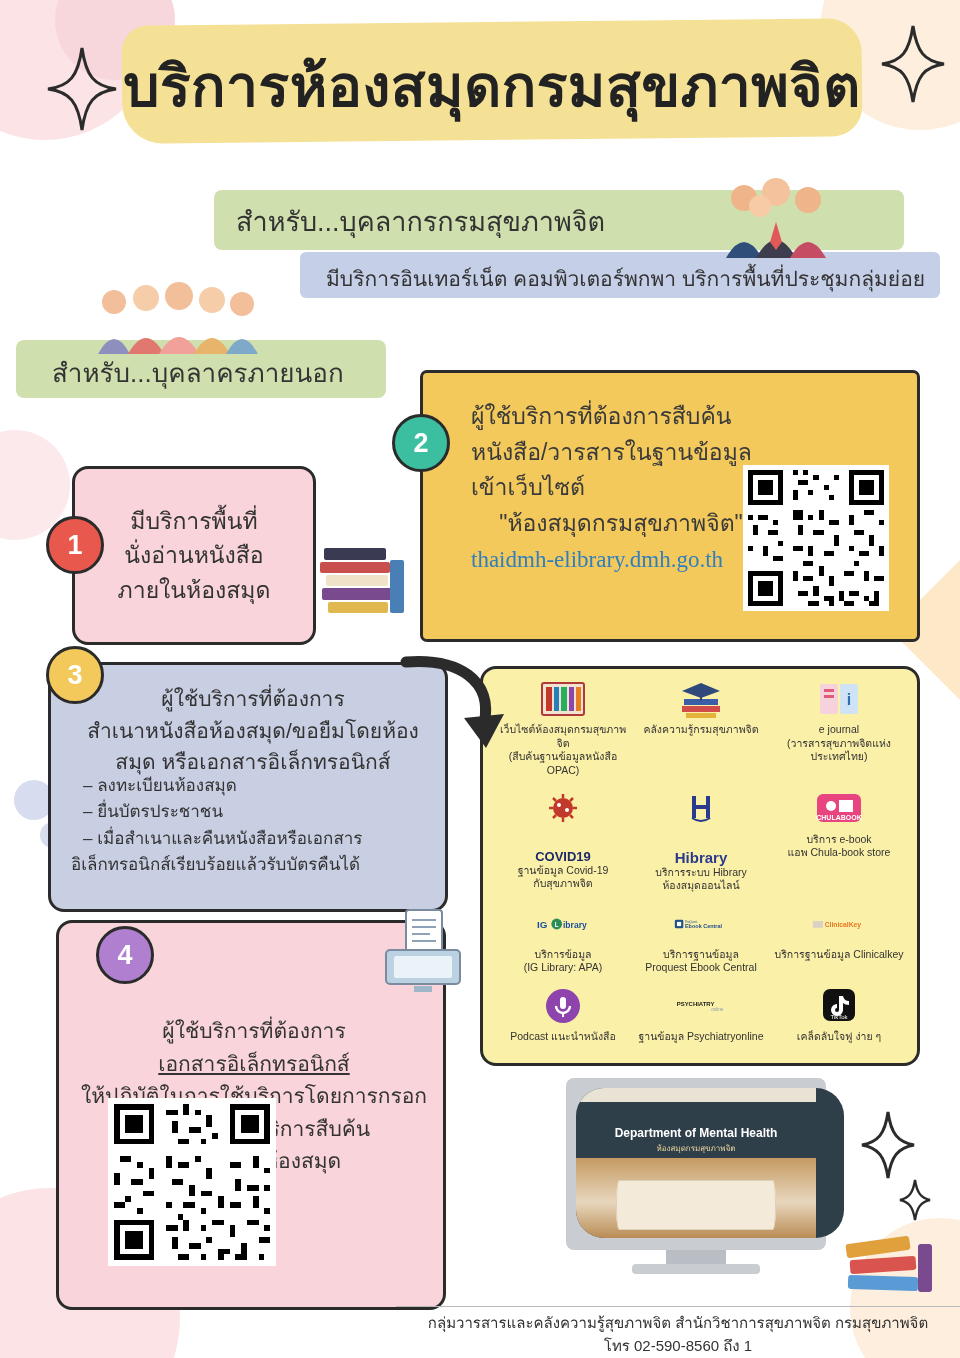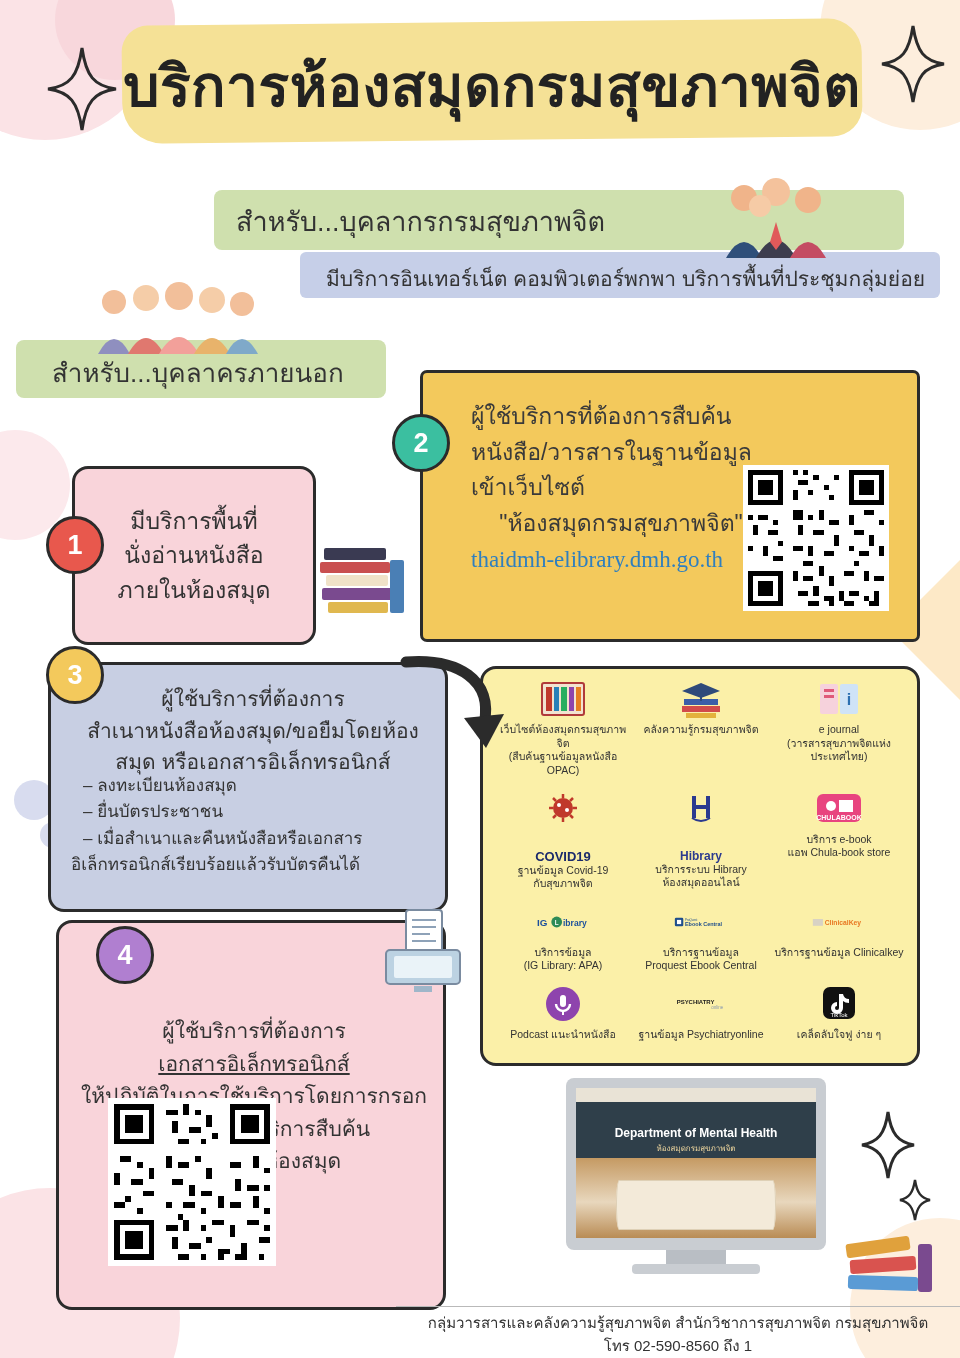--- a/index.html
+++ b/index.html
@@ -111,21 +111,21 @@
     display:grid;grid-template-columns:repeat(3,1fr);row-gap:6px;z-index:4;
   }
   .res-cell{display:flex;flex-direction:column;align-items:center;justify-content:flex-start;padding:2px 2px;}
   .res-icon{width:54px;height:42px;display:flex;align-items:center;justify-content:center;margin-bottom:3px;}
   .res-label{font-size:10.5px;line-height:1.3;text-align:center;color:#333;max-width:132px;}
   .res-brand{font-size:13px;font-weight:bold;margin-top:16px;}
 
   
   .monitor{position:absolute;left:566px;top:1078px;width:260px;height:200px;z-index:3;}
   .mon-screen{position:absolute;left:0;top:0;width:260px;height:172px;background:#c9cdd2;border-radius:8px;}
-  .mon-inner{position:absolute;left:10px;top:10px;width:240px;height:150px;background:#2f3f4a;overflow:hidden;}
+  .mon-inner{position:absolute;left:10px;top:10px;width:268px;height:150px;background:#2f3f4a;overflow:hidden;border-radius:28px;}
   .mon-topbar{position:absolute;left:0;top:0;width:240px;height:14px;background:#e9e3d6;}
   .mon-title{position:absolute;left:0;top:38px;width:240px;text-align:center;color:#fff;font-size:12px;font-weight:bold;}
   .mon-sub{position:absolute;left:0;top:54px;width:240px;text-align:center;color:#f2d9a0;font-size:8px;}
   .mon-photo{position:absolute;left:0;top:70px;width:240px;height:80px;background:linear-gradient(180deg,#c59a63 0%,#e8d7bd 55%,#b98c55 100%);}
   .mon-book{position:absolute;left:40px;top:92px;width:160px;height:50px;background:#f3ead9;border-radius:4px/30px;box-shadow:inset 0 0 0 1px #ded0b6;}
   .mon-stand{position:absolute;left:100px;top:172px;width:60px;height:16px;background:#b9bec4;}
   .mon-base{position:absolute;left:66px;top:186px;width:128px;height:10px;background:#c9cdd2;border-radius:4px;}
 
   
   .footer{
@@ -493,21 +493,21 @@
 
   <div class="res-cell">
     <div class="res-icon">
       <svg width="44" height="34" viewBox="0 0 44 34">
           <rect x="13" y="4" width="4" height="22" fill="#2b3a8f"></rect>
           <rect x="27" y="4" width="4" height="22" fill="#2b3a8f"></rect>
           <rect x="13" y="13" width="18" height="4" fill="#2b3a8f"></rect>
           <path d="M13 26 q9 6 18 0" stroke="#2b3a8f" stroke-width="2" fill="none"></path>
         </svg>
     </div>
-    <div class="res-brand" style="color:#2b3a8f;font-size:12px;">Hibrary</div>
+    <div class="res-brand" style="color:#2b3a8f;font-size:15px;">Hibrary</div>
     <div class="res-label" style="white-space:pre-line;">บริการระบบ Hibrary
 ห้องสมุดออนไลน์</div>
   </div>
 
   <div class="res-cell">
     <div class="res-icon">
       <svg width="52" height="38" viewBox="0 0 52 38">
           <rect x="4" y="4" width="44" height="28" rx="6" fill="#e8447f"></rect>
           <circle cx="18" cy="16" r="5" fill="#fff"></circle>
           <path d="M26 10 h14 v12 h-14 z" fill="#fff"></path>

